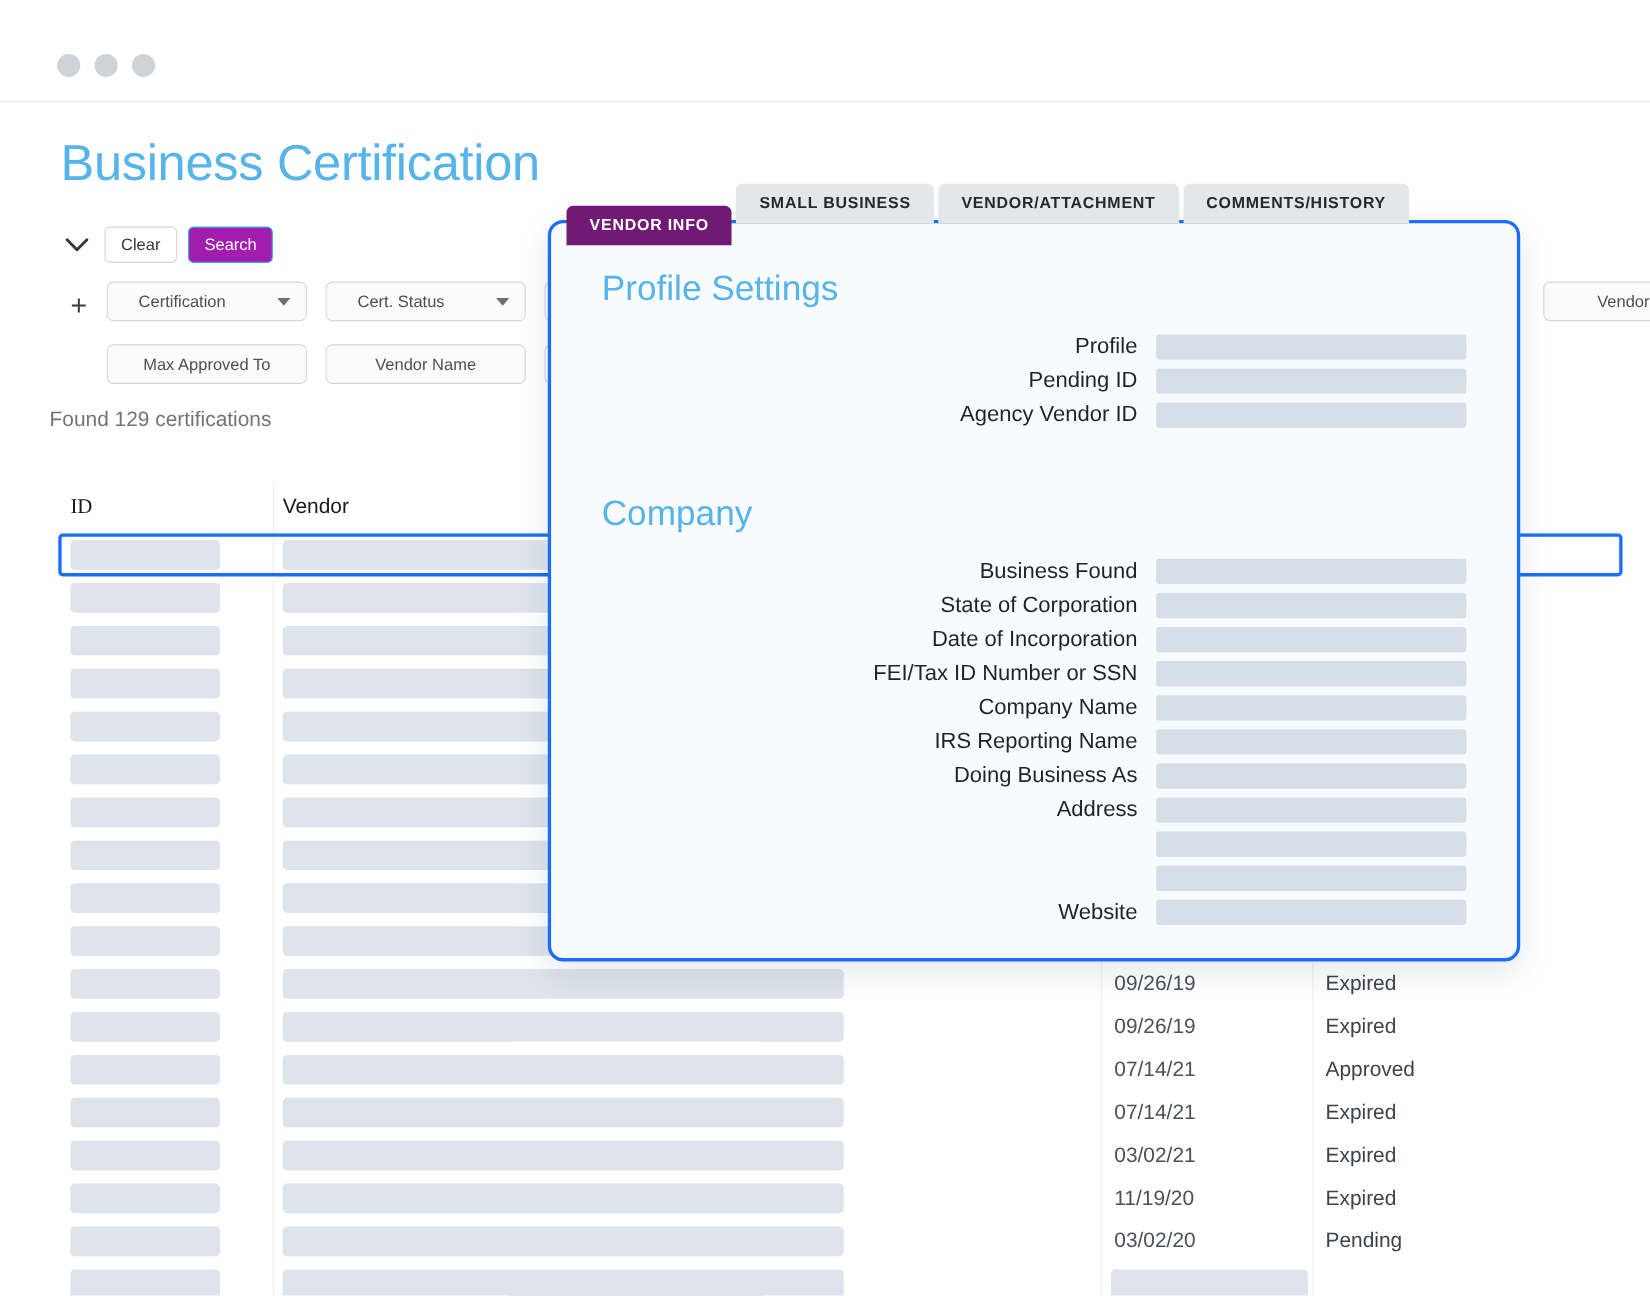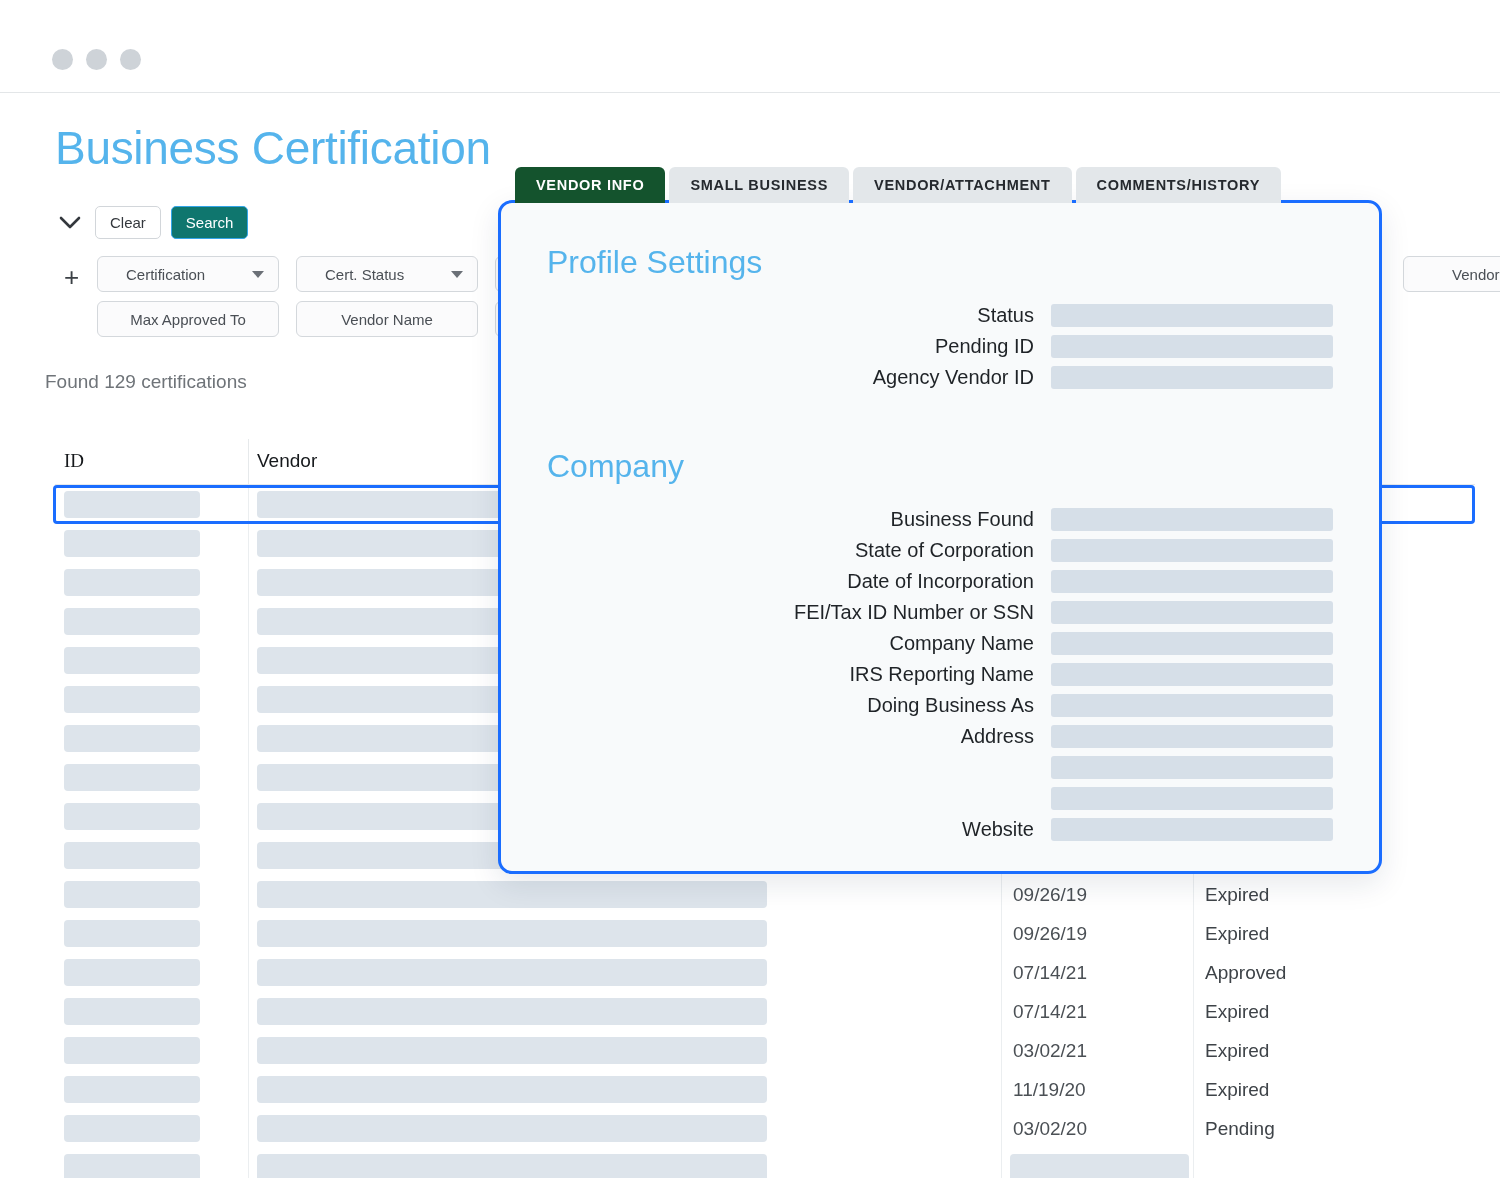--- a/index.html
+++ b/index.html
@@ -85,21 +85,21 @@
     line-height: 31px;
     cursor: pointer;
     white-space: nowrap;
   }
   .btn-clear {
     background: #ffffff;
     border: 1px solid #d2d6da;
     color: #34383d;
   }
   .btn-search {
-    background: #0f766e;
+    background: #a21caf;
     border: 1px solid #33a5e8;
     color: #ffffff;
   }
 
   .plus-toggle {
     position: absolute;
     left: 9px;
     top: 58px;
     font-size: 26px;
     color: #3b4045;
@@ -107,21 +107,21 @@
     font-weight: 400;
     cursor: pointer;
   }
 
   .filter-rows {
     position: absolute;
     left: 42px;
     top: 50px;
     display: flex;
     flex-direction: column;
-    gap: 9px;
+    gap: 21px;
   }
   .filter-row { display: flex; gap: 17px; }
 
   .filter-field {
     width: 182px;
     height: 36px;
     border: 1px solid #d4d8dc;
     border-radius: 6px;
     background: #fbfbfc;
     display: flex;
@@ -244,22 +244,23 @@
     font-size: 14.5px;
     font-weight: bold;
     letter-spacing: 0.7px;
     line-height: 36px;
     background: #e3e7ea;
     color: #25292e;
     cursor: pointer;
     white-space: nowrap;
   }
   .tab.active {
-    background: #14532d;
+    background: #701a75;
     color: #ffffff;
+    margin-top: 20px;
   }
 
   .modal {
     position: absolute;
     left: 498px;
     top: 200px;
     width: 884px;
     height: 674px;
     background: #f8fafb;
     border: 3px solid #1a6dff;
@@ -592,21 +593,21 @@
       <div class="tab">SMALL BUSINESS</div>
       <div class="tab">VENDOR/ATTACHMENT</div>
       <div class="tab">COMMENTS/HISTORY</div>
     </div>
 
   <div class="modal">
 
     <div class="modal-section-title title-profile">Profile Settings</div>
     <div class="form-grid grid-profile" id="profile-fields">
         <div class="form-row">
-          <div class="form-label">Status</div>
+          <div class="form-label">Profile</div>
           <div class="form-input"></div>
         </div>
         <div class="form-row">
           <div class="form-label">Pending ID</div>
           <div class="form-input"></div>
         </div>
         <div class="form-row">
           <div class="form-label">Agency Vendor ID</div>
           <div class="form-input"></div>
         </div>

